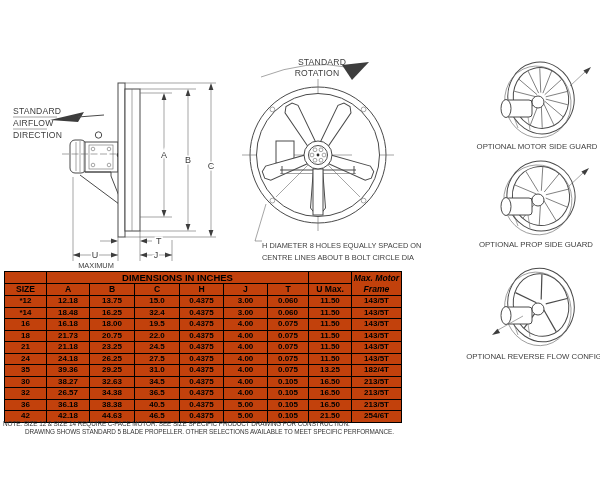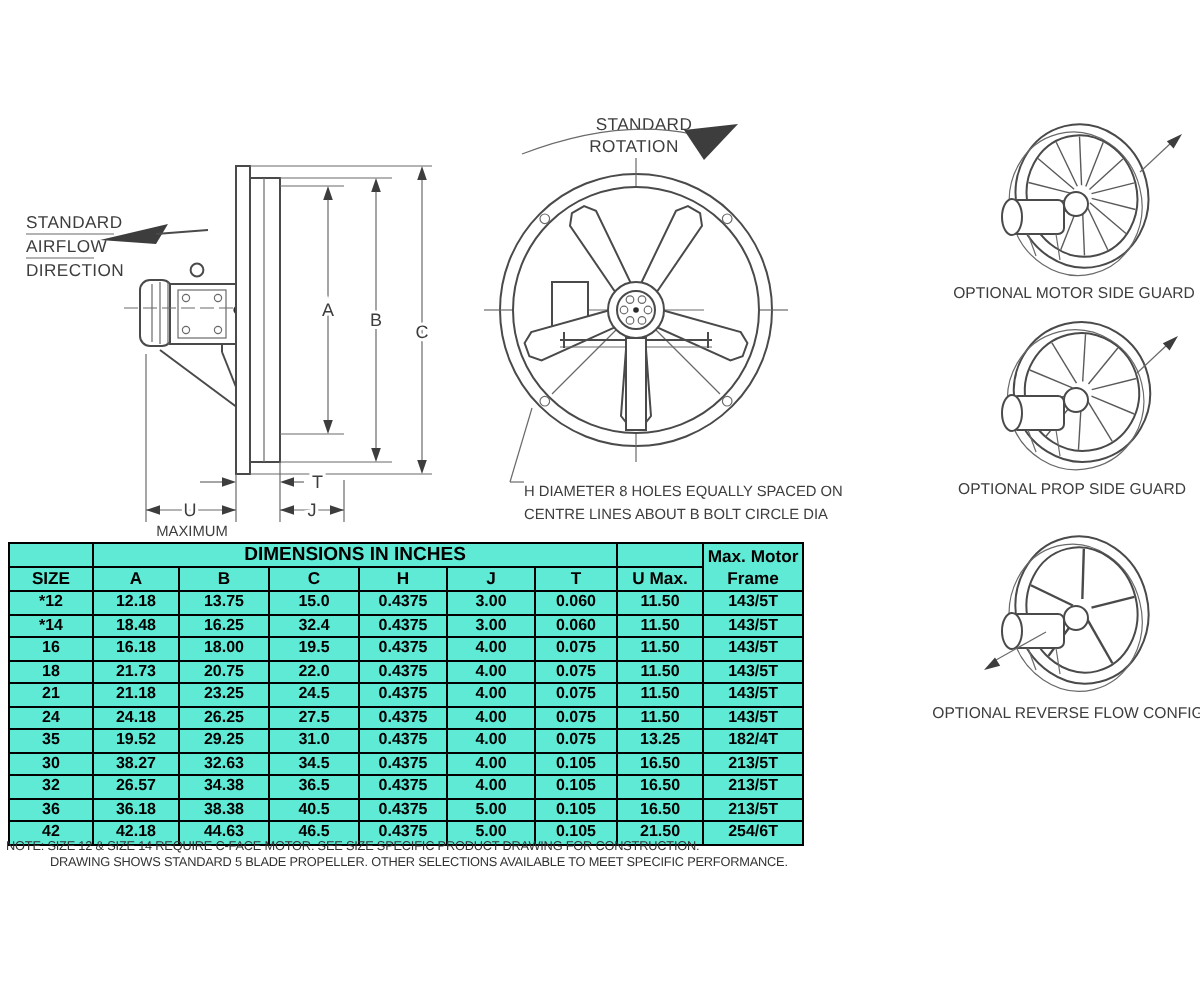--- a/index.html
+++ b/index.html
@@ -16,30 +16,30 @@
   .wht  {fill:#fff;stroke:#4a4a4a;stroke-width:1;}
   .dot  {fill:#2b2b2b;stroke:none;}
   .dtxt {font:8.6px "Liberation Sans", sans-serif;fill:#3d3d3d;letter-spacing:.2px;}
   .dimtxt{font:9px "Liberation Sans", sans-serif;fill:#3d3d3d;paint-order:stroke;stroke:#fff;stroke-width:3px;}
   .smtxt{font:7.4px "Liberation Sans", sans-serif;fill:#3d3d3d;}
   .spk line{stroke:#5a5a5a;stroke-width:0.7;}
   .spk.heavy line{stroke:#4a4a4a;stroke-width:1.2;}
   
   .caption{color:#3d3d3d;font-size:7.8px;text-align:center;white-space:nowrap;}
   
-  table.dims{border-collapse:collapse;table-layout:fixed;width:397px;background:#5eead4;}
+  table.dims{border-collapse:collapse;table-layout:fixed;width:397px;background:#c2410c;}
   table.dims th, table.dims td{
     border:1px solid #000;text-align:center;vertical-align:middle;
     padding:0;overflow:hidden;white-space:nowrap;
     font:bold 8px/10.5px "Liberation Sans", sans-serif;color:#000;
   }
   table.dims thead th{font:bold 8.6px/11px "Liberation Sans", sans-serif;height:11px;}
   table.dims th.title{font:bold 9.5px/11px "Liberation Sans", sans-serif;}
   table.dims td{height:10.5px;}
-  table.dims th.frame div{line-height:11px;}
+  table.dims th.frame div{line-height:11px;font-style:italic;}
   .note{color:#333;font-size:6.4px;letter-spacing:-0.1px;white-space:nowrap;}
 </style>
 </head>
 <body>
 
 <svg class="abs" style="left:0;top:10px" width="230" height="262" viewBox="0 0 230 262">
 
   <g>
     <text class="dtxt" x="13" y="104">STANDARD</text>
     <text class="dtxt" x="13" y="116">AIRFLOW</text>
@@ -408,21 +408,21 @@
           <td>26.25</td>
           <td>27.5</td>
           <td>0.4375</td>
           <td>4.00</td>
           <td>0.075</td>
           <td>11.50</td>
           <td>143/5T</td>
         </tr>
         <tr>
           <td>35</td>
-          <td>19.52</td>
+          <td>39.36</td>
           <td>29.25</td>
           <td>31.0</td>
           <td>0.4375</td>
           <td>4.00</td>
           <td>0.075</td>
           <td>13.25</td>
           <td>182/4T</td>
         </tr>
         <tr>
           <td>30</td>

